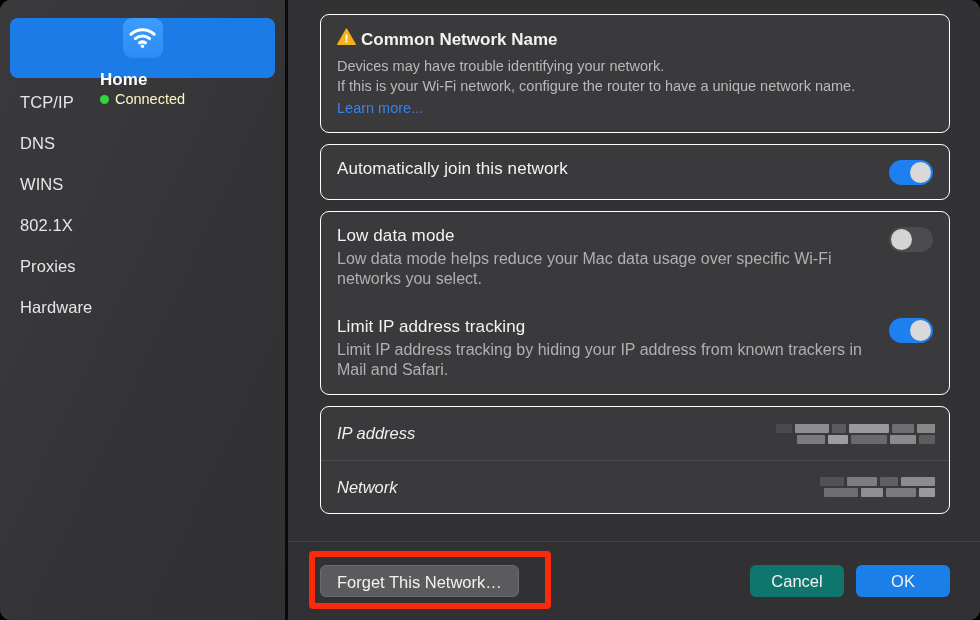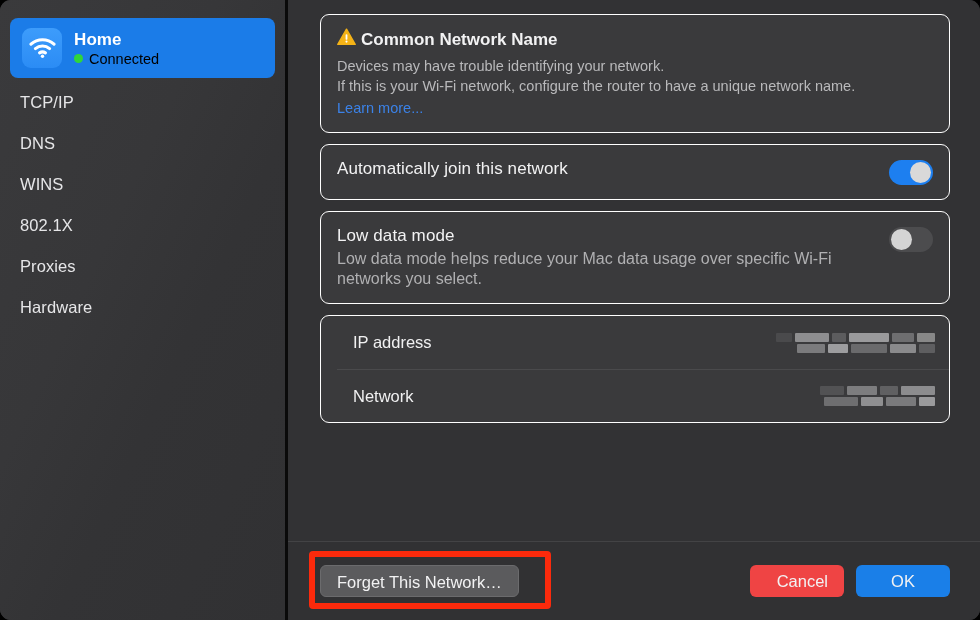--- a/index.html
+++ b/index.html
@@ -35,39 +35,40 @@
     left: 285px; top: 0;
     width: 3px; height: 620px;
     background: #0a0a0a;
   }
 
   .net-row {
     display: flex;
     align-items: center;
     height: 60px;
     margin: 6px 0 4px 0;
-    padding: 0 12px;
+    padding: 0 24px;
     border-radius: 8px;
     background: #1b7ce8;
     gap: 12px;
+    flex-direction: column;
   }
   .wifi-tile {
     width: 40px; height: 40px;
     border-radius: 9px;
     background: linear-gradient(180deg, #3d9cfb 0%, #2b8cf5 100%);
     display: flex; align-items: center; justify-content: center;
     flex: none;
   }
   .net-text { display: flex; flex-direction: column; gap: 1px; }
   .net-name {
     font-size: 17px; font-weight: 700; color: #ffffff; letter-spacing: .1px;
   }
   .net-status {
     display: flex; align-items: center; gap: 6px;
-    font-size: 14.5px; color: #000000;
+    font-size: 14.5px; color: #fef9c3;
   }
   .dot-green {
     width: 9px; height: 9px; border-radius: 50%;
     background: #30d63a; flex: none;
   }
 
   .side-item {
     height: 41px;
     display: flex; align-items: center;
     padding: 0 10px;
@@ -138,21 +139,21 @@
   .switch.off { background: #4c4c4e; }
   .knob {
     position: absolute; top: 2px;
     width: 21px; height: 21px; border-radius: 50%;
     background: #d4d4d4;
   }
   .switch.on  .knob { right: 2px; background: #d9d9d9; }
   .switch.off .knob { left: 2px; }
 
   
-  .info-card { padding: 0 0 0 16px; }
+  .info-card { padding: 0 0 0 0; font-style: italic; }
   .irow {
     display: flex; align-items: center; justify-content: space-between;
     height: 53px;
     padding: 0 14px 0 16px;
   }
   .irow + .irow { border-top: 1px solid #4a4a4c; }
   .irow-label { font-size: 16.5px; color: #f0f0f1; }
 
   .redact { display: flex; flex-direction: column; gap: 2px; align-items: flex-end; }
   .redact-row { display: flex; gap: 3px; }
@@ -180,21 +181,21 @@
     color: #f2f2f3;
     padding: 7px 16px;
     height: 32px;
     cursor: default;
   }
   .btn-forget {
     background: #5b5b5d;
     border: 1px solid #6b6b6d;
   }
   .btn-group { display: flex; gap: 12px; }
-  .btn-cancel { background: #ef4444; min-width: 94px; text-align: right; }
+  .btn-cancel { background: #0f766e; min-width: 94px; }
   .btn-ok     { background: #1a7fe8; min-width: 94px; font-weight: 400; }
 
   
   .annot {
     position: absolute;
     left: 309px; top: 551px;
     width: 242px; height: 58px;
     border: 6px solid #fc2a0c;
     border-radius: 4px;
     pointer-events: none;
@@ -280,20 +281,29 @@
         <div class="trow">
           <div class="trow-main">
             <div class="trow-title">Low data mode</div>
             <div class="trow-sub">Low data mode helps reduce your Mac data usage over specific Wi-Fi networks you select.</div>
           </div>
           <div class="switch off">
             <div class="knob"></div>
           </div>
         </div>
 
+        <div class="trow">
+          <div class="trow-main">
+            <div class="trow-title">Limit IP address tracking</div>
+            <div class="trow-sub">Limit IP address tracking by hiding your IP address from known trackers in Mail and Safari.</div>
+          </div>
+          <div class="switch on">
+            <div class="knob"></div>
+          </div>
+        </div>
       </div>
 
       <div class="card info-card">
         <div class="irow">
           <span class="irow-label">IP address</span>
           <span class="redact">
             <span class="redact-row">
               <span class="blk" style="width:16px;background:#4a4a4c"></span>
               <span class="blk" style="width:34px;background:#8e8e90"></span>
               <span class="blk" style="width:14px;background:#5c5c5e"></span>

